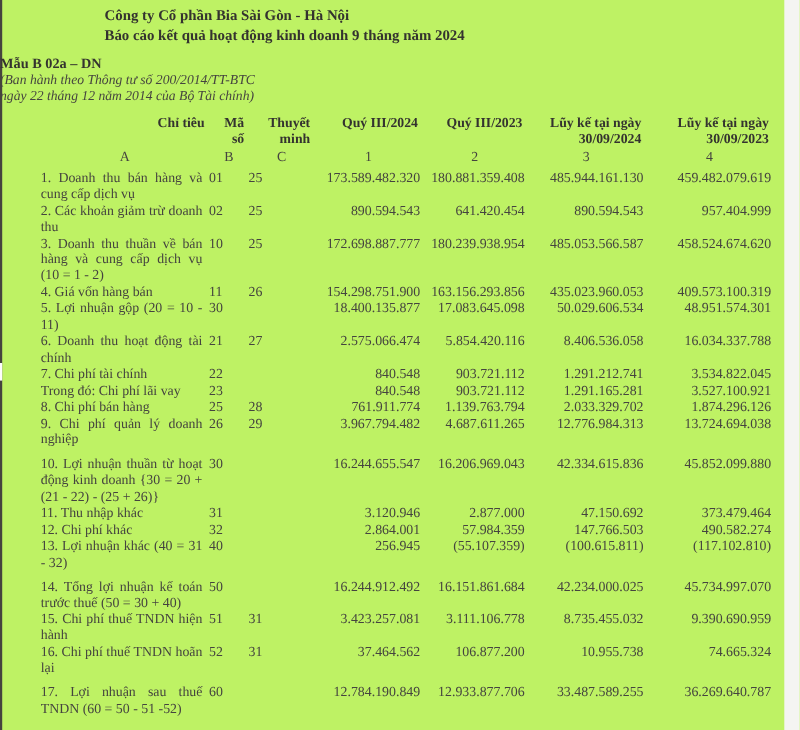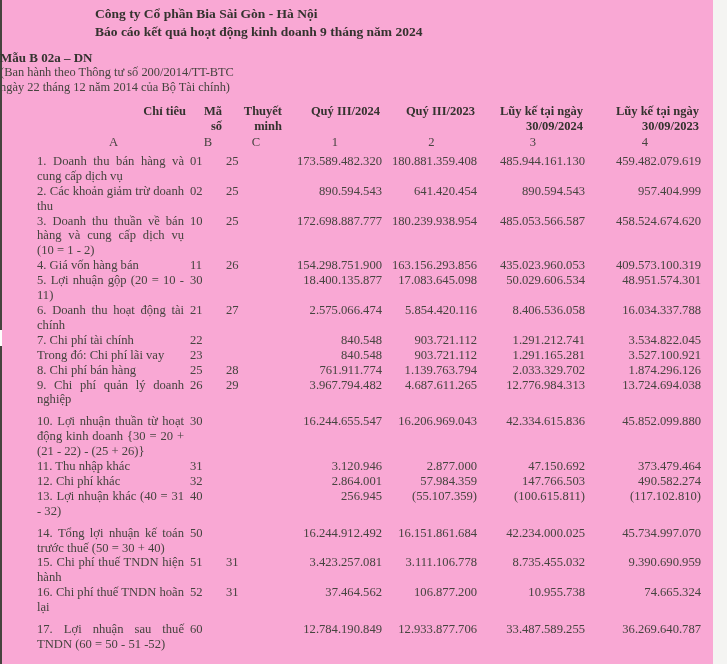--- a/index.html
+++ b/index.html
@@ -1,21 +1,21 @@
 <!DOCTYPE html>
 <html><head>
 <meta charset="utf-8">
 <style>
   * { margin: 0; padding: 0; box-sizing: border-box; }
   html, body { background: #ffffff; }
   .page {
     position: relative;
     width: 727px;
     height: 664px;
-    background: #f9a8d4;
+    background: #bef264;
     font-family: "Liberation Serif", "DejaVu Serif", serif;
     color: #403f3c;
     overflow: hidden;
   }
   .left-edge {
     position: absolute; left: 0; top: 0; width: 2px; height: 100%;
     background: #45443e;
   }
   .left-edge-notch {
     position: absolute; left: 0; top: 330px; width: 2px; height: 16px;
@@ -40,21 +40,21 @@
     padding-right: 15px;
     font-size: 12.4px;
     line-height: 15px;
   }
   .form-code {
     font-weight: bold;
     font-size: 13px;
     color: #34332f;
     padding-right: 52px;
   }
-  .form-issue { color: #45443f; }
+  .form-issue { font-style: italic; color: #45443f; }
 
   table.report {
     margin-left: 37px;
     margin-top: 9px;
     border-collapse: collapse;
     table-layout: fixed;
     width: 666px;
     font-size: 12.6px;
     line-height: 14.9px;
   }

